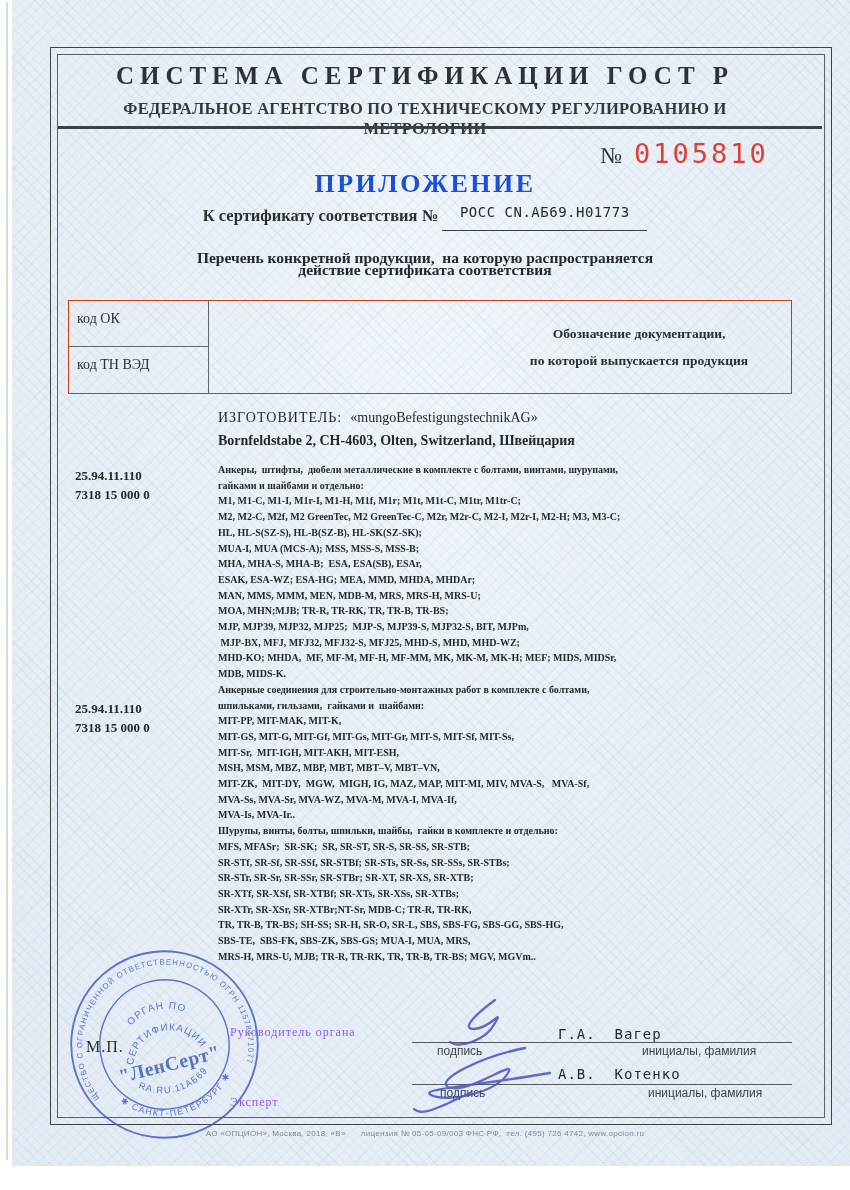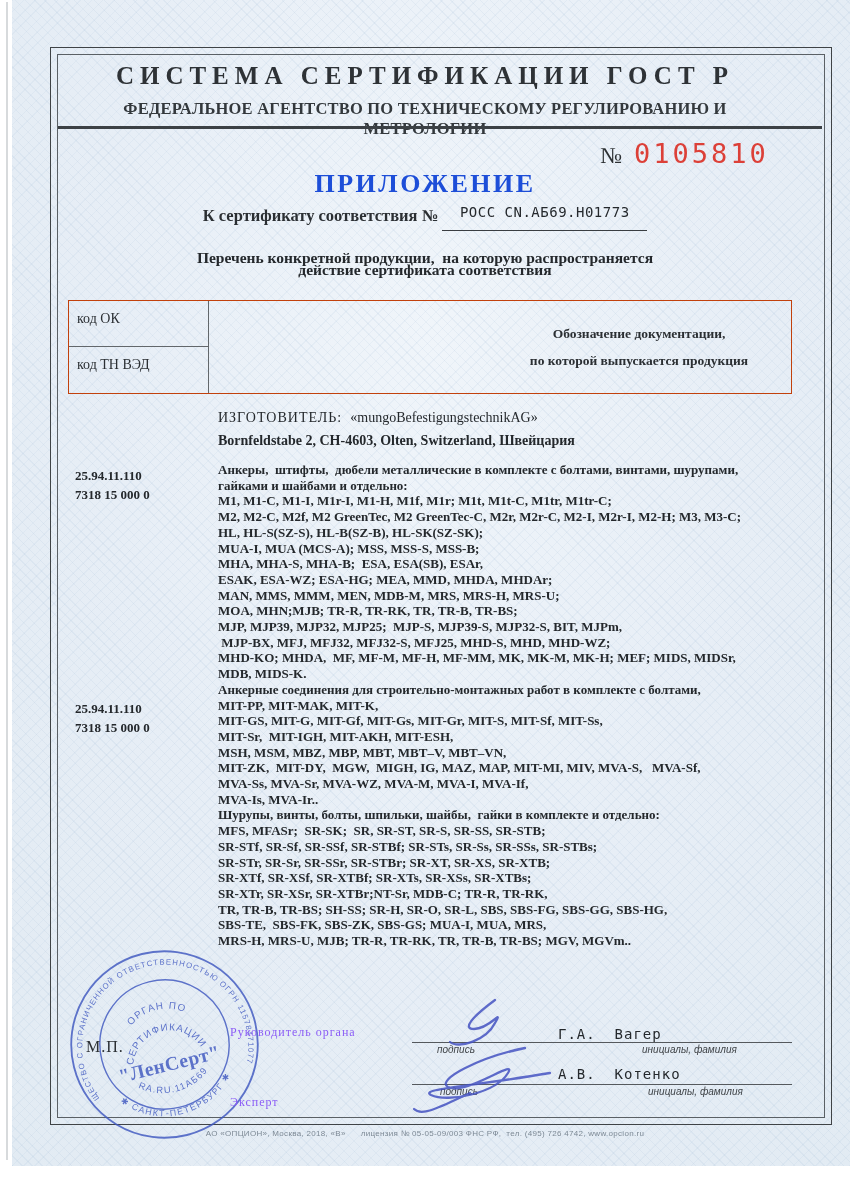--- a/index.html
+++ b/index.html
@@ -33,34 +33,34 @@
   #cell-codes{left:0;width:140px;border-right:1px solid #62676b;}
   #cell-codes .half{height:46px;box-sizing:border-box;padding:10px 0 0 8px;font-size:14px;color:#2b2f33;}
   #cell-codes .half:first-child{border-bottom:1px solid #62676b;}
   #cell-name{left:140px;width:278px;display:flex;flex-direction:column;justify-content:center;align-items:center;gap:5px;}
   #cell-doc{left:418px;width:304px;display:flex;flex-direction:column;justify-content:center;align-items:center;gap:11px;}
   .thead-line{font-size:13.5px;font-weight:bold;color:#2b2f33;}
   #manufacturer{left:218px;top:406px;width:590px;font-size:14px;color:#24282c;line-height:23px;}
   #manufacturer .lbl{letter-spacing:1px;}
   #manufacturer .nm{font-weight:normal;margin-left:8px;}
   #manufacturer .addr{font-weight:bold;}
-  #product-flow{left:218px;top:462px;width:600px;font-size:13px;font-weight:bold;color:#24282c;line-height:15.7px;}
+  #product-flow{left:218px;top:462px;width:600px;font-size:10px;font-weight:bold;color:#24282c;line-height:15.7px;}
   .pline{white-space:pre;}
   .codes{left:75px;width:135px;font-size:13px;font-weight:bold;color:#24282c;line-height:19px;}
   #codes-1{top:466px;}
   #codes-2{top:699px;}
   .sig-label{font-size:12px;font-weight:normal;letter-spacing:1px;color:#8b5cf6;}
   #sig1-label{left:230px;top:1025px;}
   #sig2-label{left:230px;top:1067px;margin-top:28px;}
   .sig-line{height:22px;border-bottom:1px solid #55595d;}
   #sig1-line{left:412px;top:1020px;width:172px;}
   #sig2-line{left:412px;top:1062px;width:172px;}
   #name1-line{left:552px;top:1020px;width:240px;border-bottom:1px solid #55595d;height:22px;}
   #name2-line{left:552px;top:1062px;width:240px;border-bottom:1px solid #55595d;height:22px;}
-  .caption{font-family:"Liberation Sans",sans-serif;font-size:10px;color:#3f4347;font-style:italic;}
+  .caption{font-family:"Liberation Sans",sans-serif;font-size:12px;color:#3f4347;}
   #sig1-cap{left:437px;top:1044px;}
   #sig2-cap{left:440px;top:1086px;}
   #name1-cap{left:642px;top:1044px;}
   #name2-cap{left:648px;top:1086px;}
   .typed-name{font-family:"DejaVu Sans Mono",monospace;font-size:14px;letter-spacing:1px;color:#24282c;white-space:pre;}
   #name1{left:558px;top:1026px;}
   #name2{left:558px;top:1066px;}
   #mp-mark{left:86px;top:1038px;font-size:16px;color:#2b2f33;letter-spacing:1px;}
   #stamp-svg{left:62px;top:942px;width:205px;height:205px;}
   #sign-svg{left:400px;top:985px;width:210px;height:135px;}
@@ -143,20 +143,21 @@
       <div class="pline">MJP, MJP39, MJP32, MJP25;  MJP-S, MJP39-S, MJP32-S, BIT, MJPm,</div>
 
       <div class="pline"> MJP-BX, MFJ, MFJ32, MFJ32-S, MFJ25, MHD-S, MHD, MHD-WZ;</div>
 
       <div class="pline">MHD-KO; MHDA,  MF, MF-M, MF-H, MF-MM, MK, MK-M, MK-H; MEF; MIDS, MIDSr,</div>
 
       <div class="pline">MDB, MIDS-K.</div>
 
       <div class="pline">Анкерные соединения для строительно-монтажных работ в комплекте с болтами,</div>
 
+      <div class="pline">шпильками, гильзами,  гайками и  шайбами:</div>
 
       <div class="pline">MIT-PP, MIT-MAK, MIT-K,</div>
 
       <div class="pline">MIT-GS, MIT-G, MIT-Gf, MIT-Gs, MIT-Gr, MIT-S, MIT-Sf, MIT-Ss,</div>
 
       <div class="pline">MIT-Sr,  MIT-IGH, MIT-AKH, MIT-ESH,</div>
 
       <div class="pline">MSH, MSM, MBZ, MBP, MBT, MBT–V, MBT–VN,</div>
 
       <div class="pline">MIT-ZK,  MIT-DY,  MGW,  MIGH, IG, MAZ, MAP, MIT-MI, MIV, MVA-S,   MVA-Sf,</div>

